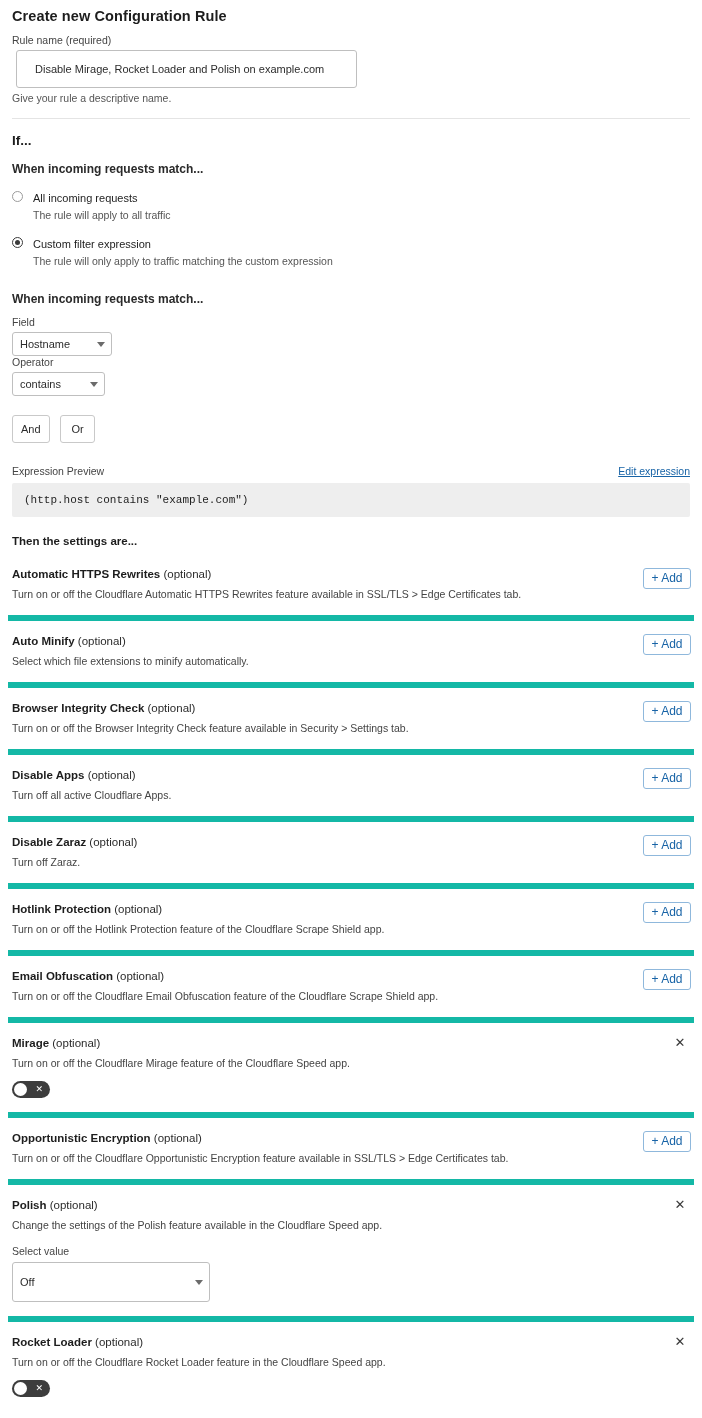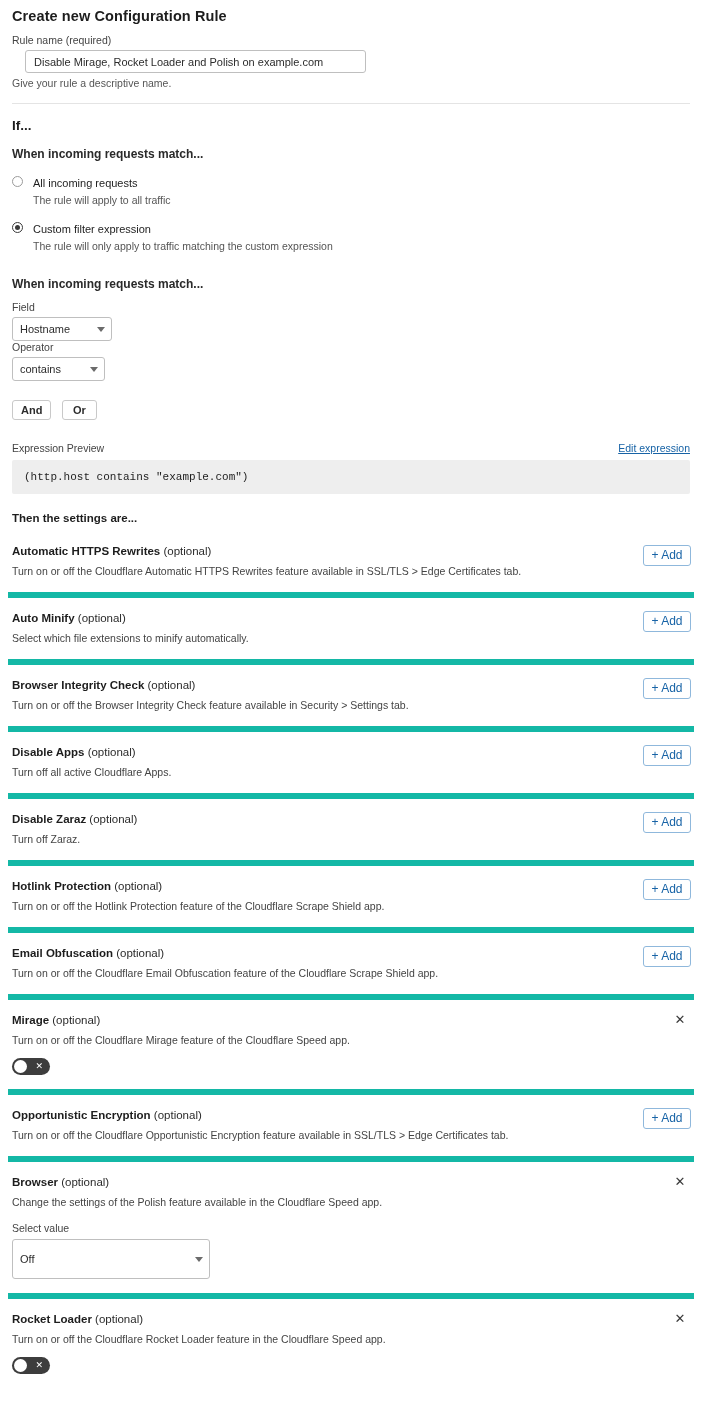--- a/index.html
+++ b/index.html
@@ -31,28 +31,28 @@
     margin: 0 0 4px 4px;
   }
   .help-text {
     font-size: 10.5px;
     color: #555;
     margin: 4px 0 0 4px;
   }
   .text-input {
     display: block;
     width: 341px;
-    height: 23px;
+    height: 38px;
     border: 1px solid #bfbfbf;
     border-radius: 3px;
-    padding: 2px 8px;
+    padding: 2px 18px;
     font-size: 11px;
     font-family: "Liberation Sans", sans-serif;
     color: #2c2c2c;
-    margin-left: 17px;
+    margin-left: 8px;
     background: #fff;
     outline: none;
   }
   .divider {
     border: 0;
     border-top: 1px solid #e4e4e4;
     margin: 14px 4px 14px 4px;
   }
   .section-title {
     font-size: 13.5px;
@@ -153,31 +153,30 @@
     padding: 0 7px;
     font-family: "Liberation Sans", sans-serif;
     outline: none;
   }
   .value-hint {
     font-size: 10px;
     color: #555;
     margin-top: 4px;
   }
   .small-btn {
-    height: 20px;
+    height: 28px;
     min-width: 35px;
     border: 1px solid #c9c9c9;
     border-radius: 3px;
     background: #fff;
     font-size: 11px;
     color: #2c2c2c;
     font-family: "Liberation Sans", sans-serif;
     cursor: pointer;
     padding: 0 8px;
-    font-weight: bold;
   }
   .btn-and { margin-right: 6px; }
   .expr-head {
     display: flex;
     justify-content: space-between;
     align-items: baseline;
     margin: 22px 4px 6px 4px;
   }
   .expr-label {
     font-size: 10.5px;
@@ -414,21 +413,21 @@
       </div>
     </div>
 
     <div class="setting">
       <div class="setting-name"><span>Opportunistic Encryption</span> <span class="opt">(optional)</span></div>
       <div class="setting-desc">Turn on or off the Cloudflare Opportunistic Encryption feature available in SSL/TLS &gt; Edge Certificates tab.</div>
       <button class="add-btn">+ Add</button>
     </div>
 
     <div class="setting">
-      <div class="setting-name"><span>Browser</span> <span class="opt">(optional)</span></div>
+      <div class="setting-name"><span>Polish</span> <span class="opt">(optional)</span></div>
       <div class="setting-desc">Change the settings of the Polish feature available in the Cloudflare Speed app.</div>
       <button class="remove-btn">✕</button>
       <div class="select-value-label">Select value</div>
       <div class="select polish-select">
         <span>Off</span>
         <span class="caret"></span>
       </div>
     </div>
 
     <div class="setting">

